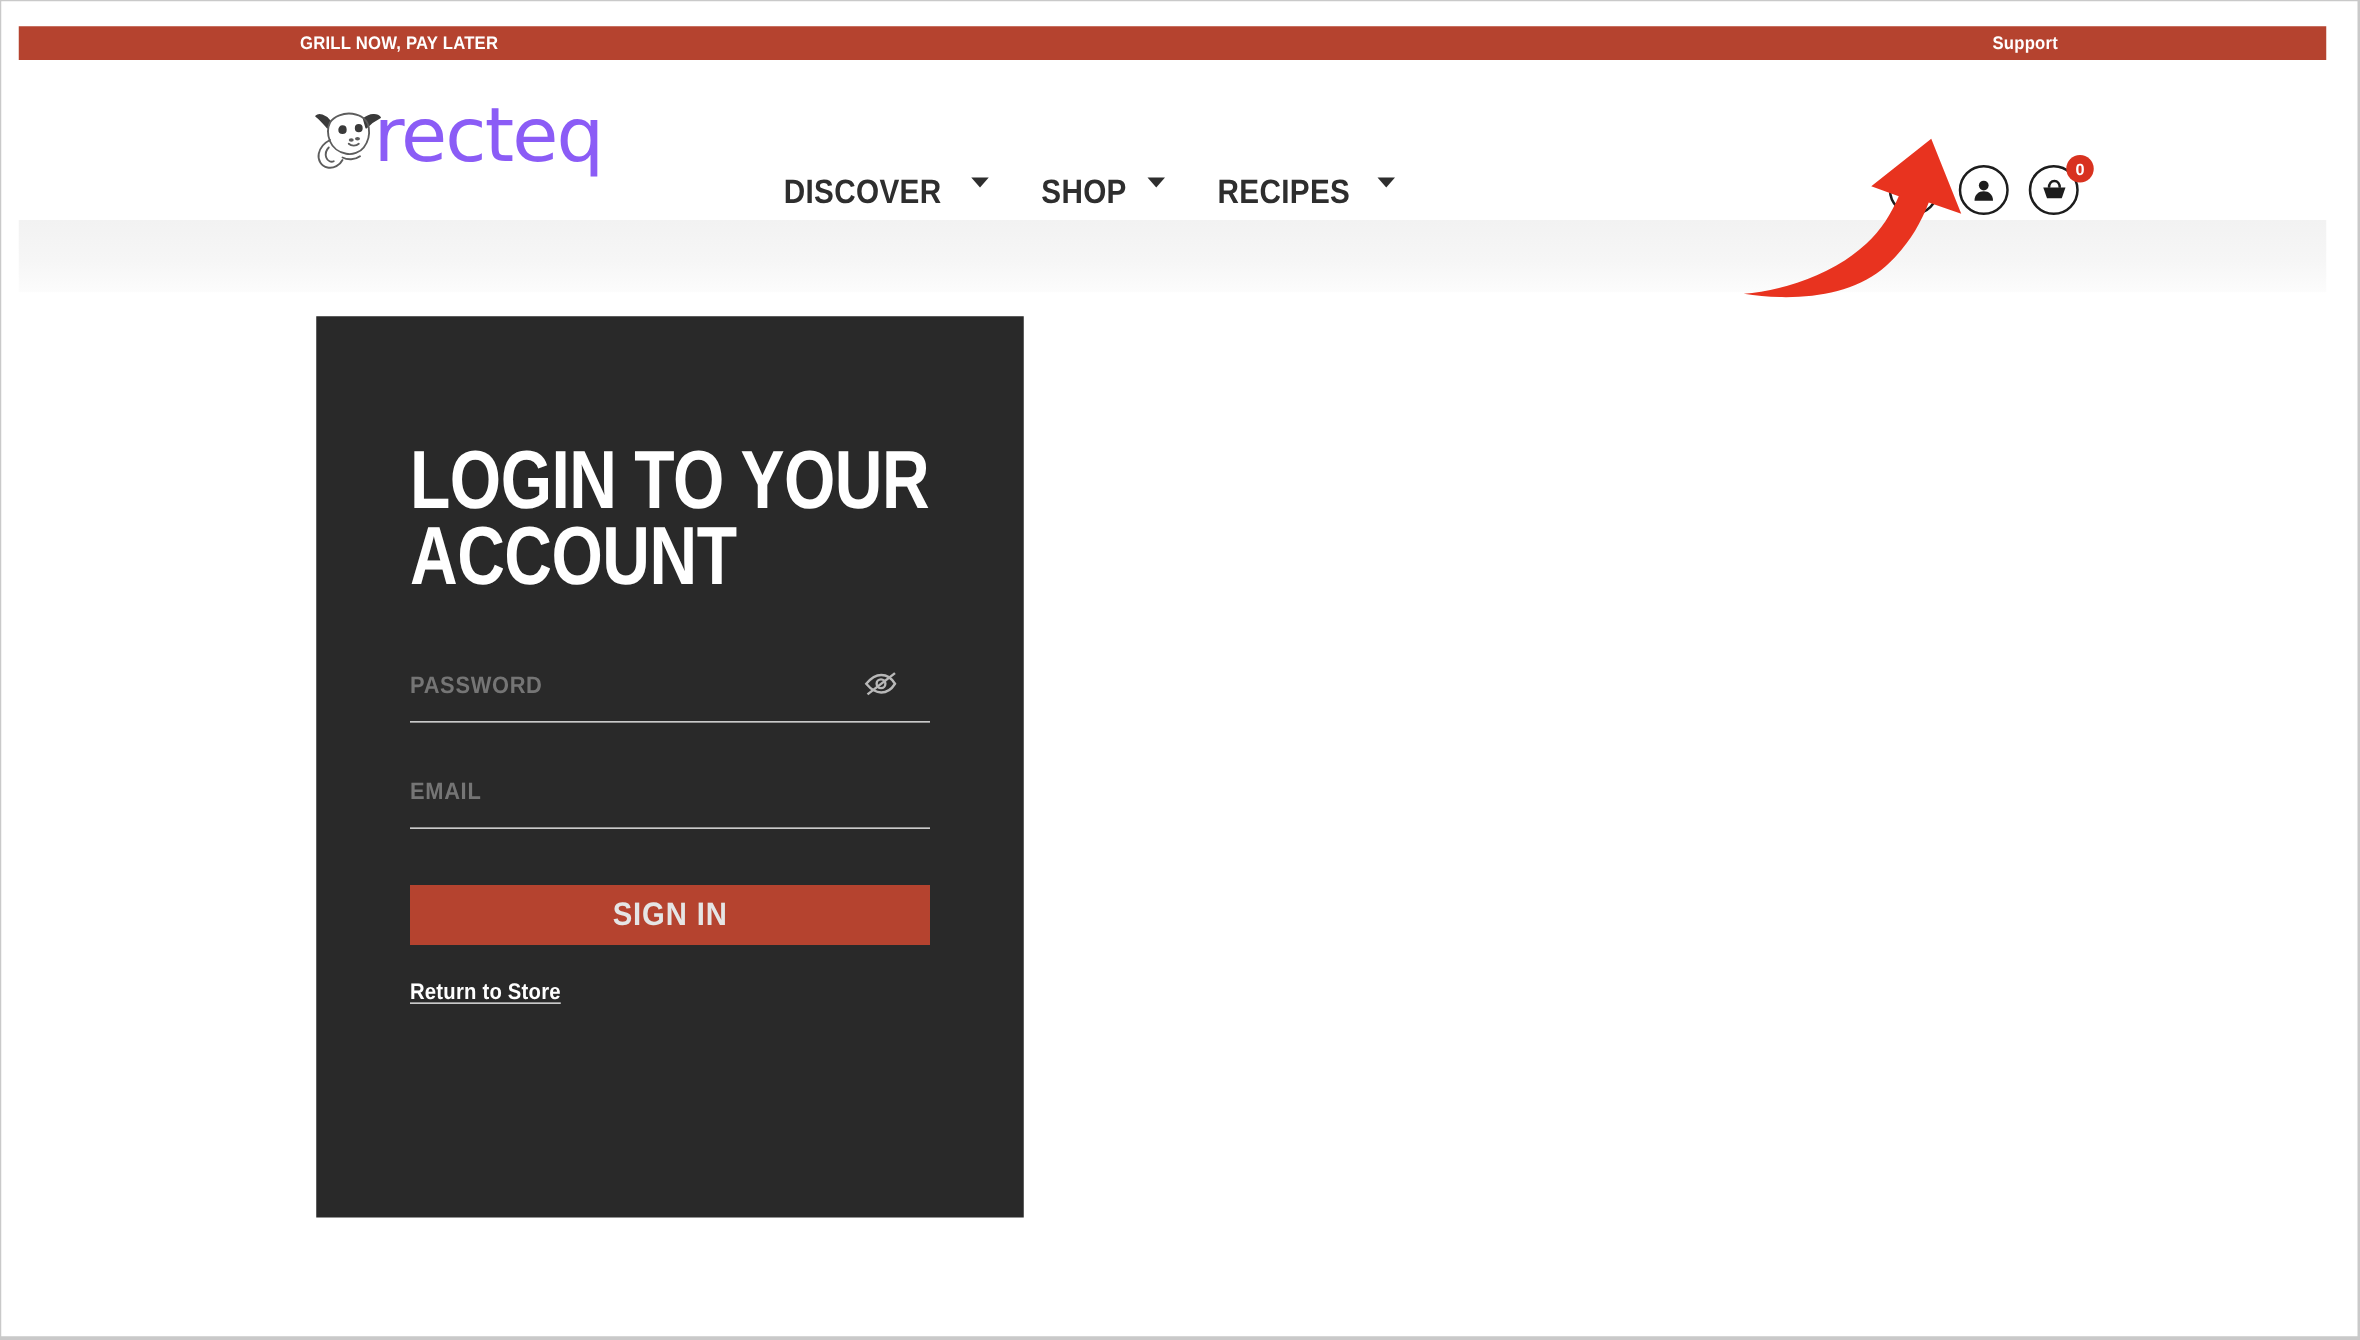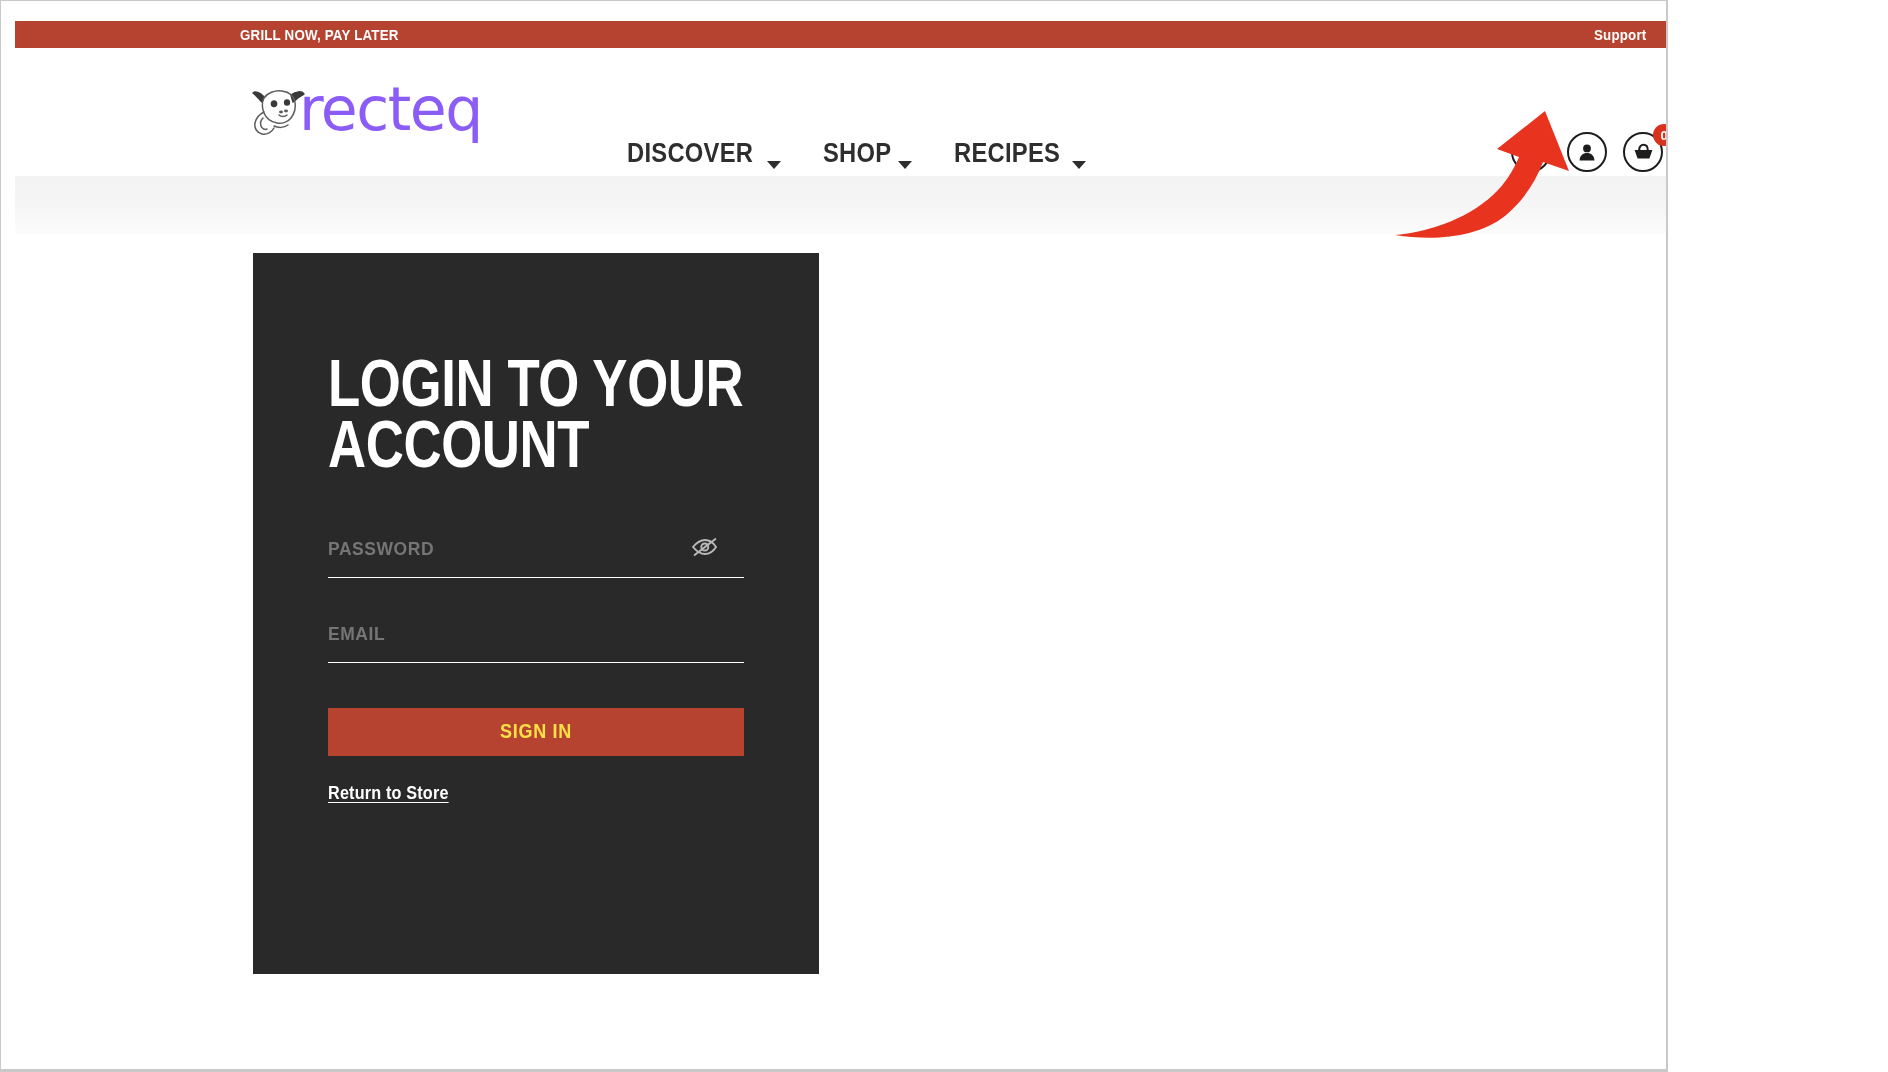--- a/index.html
+++ b/index.html
@@ -9,21 +9,21 @@
     width: 1888px;
     height: 1072px;
     background: #ffffff;
     font-family: "Liberation Sans", sans-serif;
     overflow: hidden;
   }
 
   
   .screenshot-frame {
     position: relative;
-    width: 1668px;
+    width: 1888px;
     height: 1072px;
     background: #ffffff;
     border: 1px solid #c9c9c9;
     border-bottom-width: 3px;
     border-right-width: 2px;
     overflow: hidden;
   }
 
   .page-viewport {
     position: absolute;
@@ -111,22 +111,22 @@
     position: absolute;
     left: 612px;
     top: 90px;
     display: flex;
     align-items: center;
     gap: 42px;
   }
 
   .nav-item {
     display: flex;
-    align-items: flex-end;
-    gap: 9px;
+    align-items: flex-start;
+    gap: 19px;
     text-decoration: none;
     cursor: pointer;
   }
 
   .nav-label {
     font-family: "Liberation Sans Narrow", "Liberation Sans", sans-serif;
     font-size: 27px;
     font-weight: 700;
     color: #2e2e2e;
     letter-spacing: 0.3px;
@@ -267,23 +267,23 @@
     width: 30px; height: 26px;
     cursor: pointer;
   }
 
   .signin-button {
     display: block;
     width: 100%;
     height: 48px;
     background: #b5432f;
     border: none;
-    color: #fde047;
-    font-family: "Liberation Sans Narrow", "Liberation Sans", sans-serif;
-    font-size: 20px;
+    color: #e5e5e5;
+    font-family: "Liberation Sans Narrow", "Liberation Sans", sans-serif;
+    font-size: 26px;
     font-weight: 700;
     letter-spacing: 0.8px;
     cursor: pointer;
     transform: scaleX(1);
     margin-top: 18px;
   }
 
   .signin-button span {
     display: inline-block;
     transform: scaleX(0.9);

